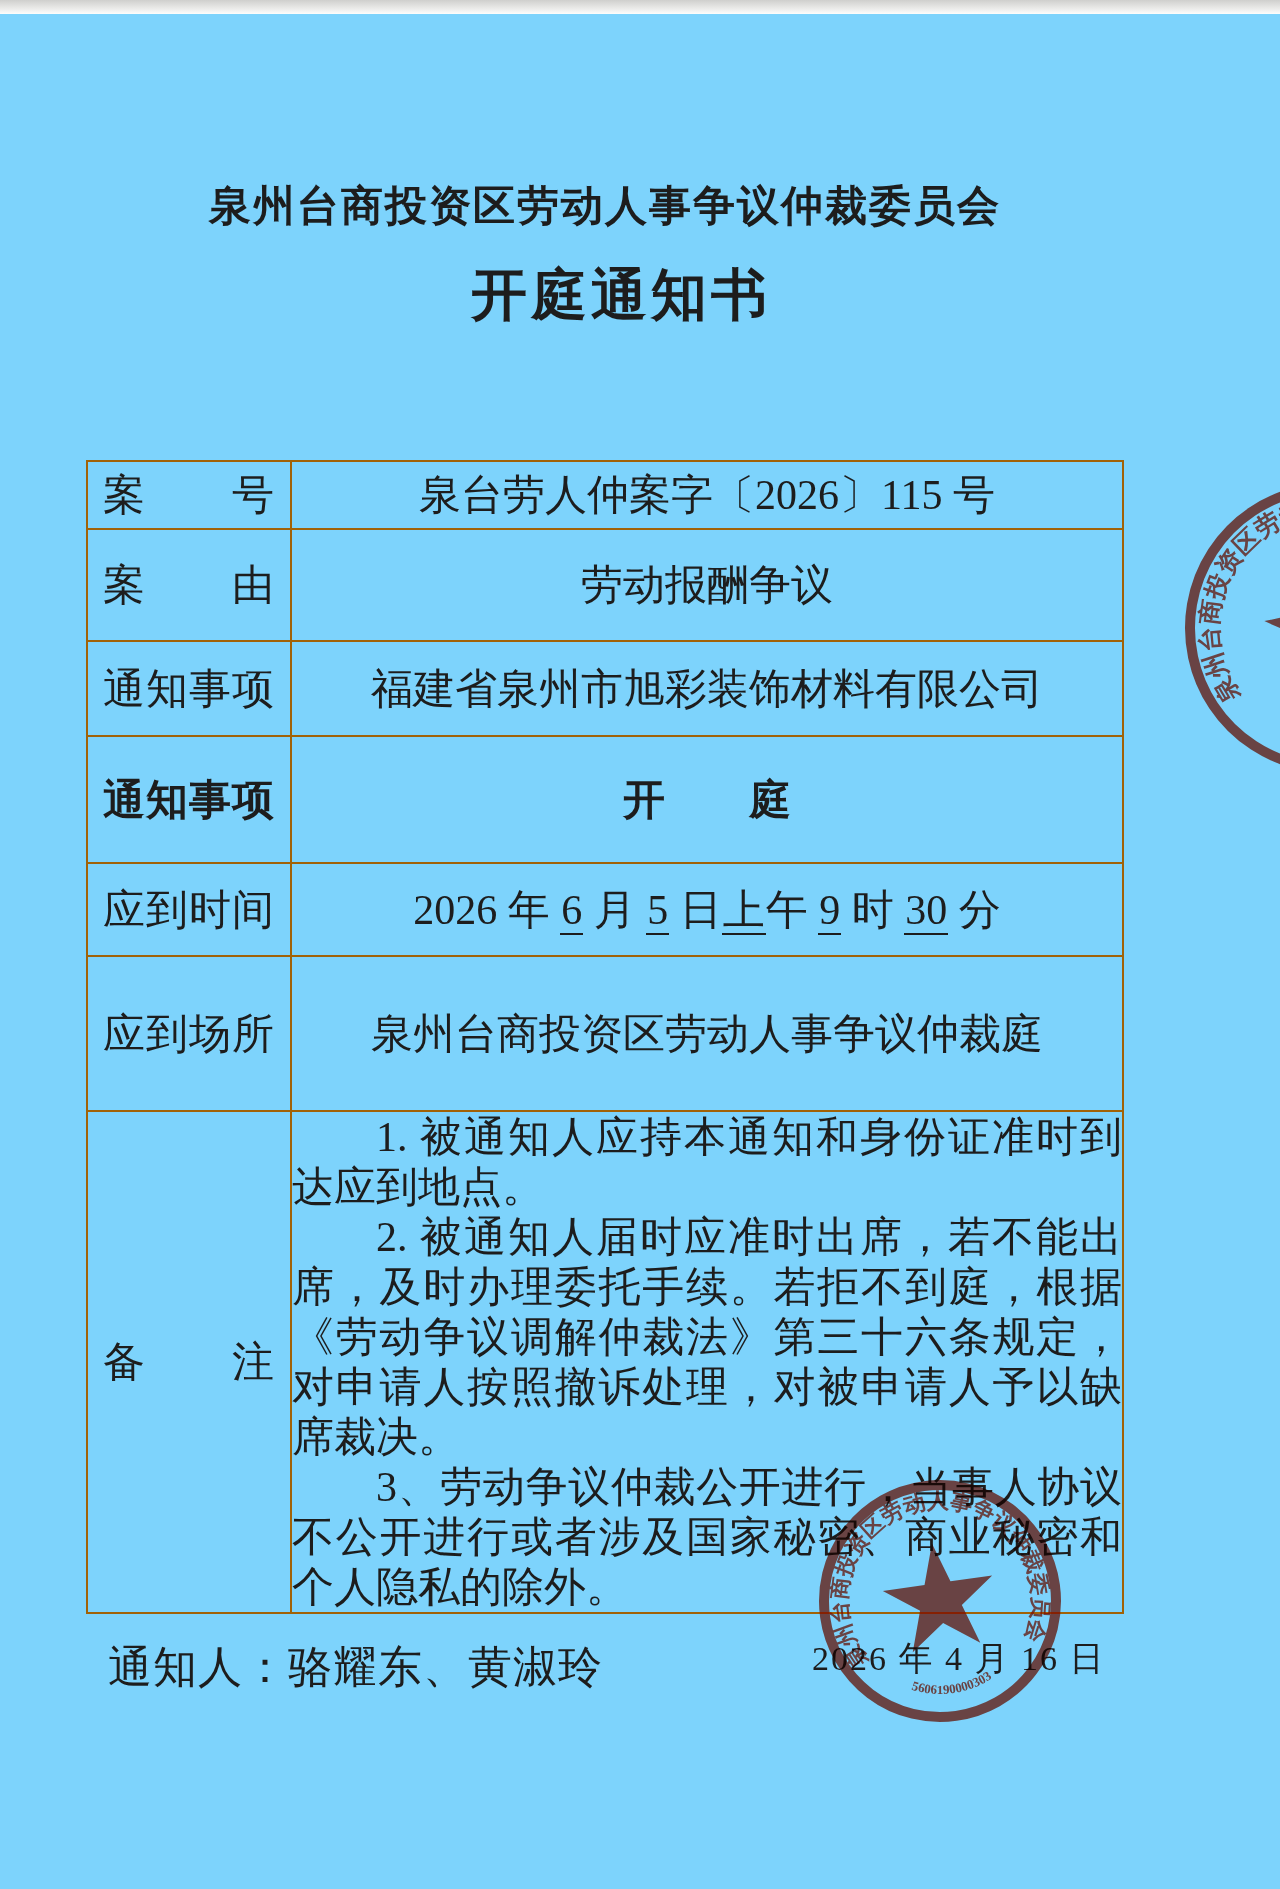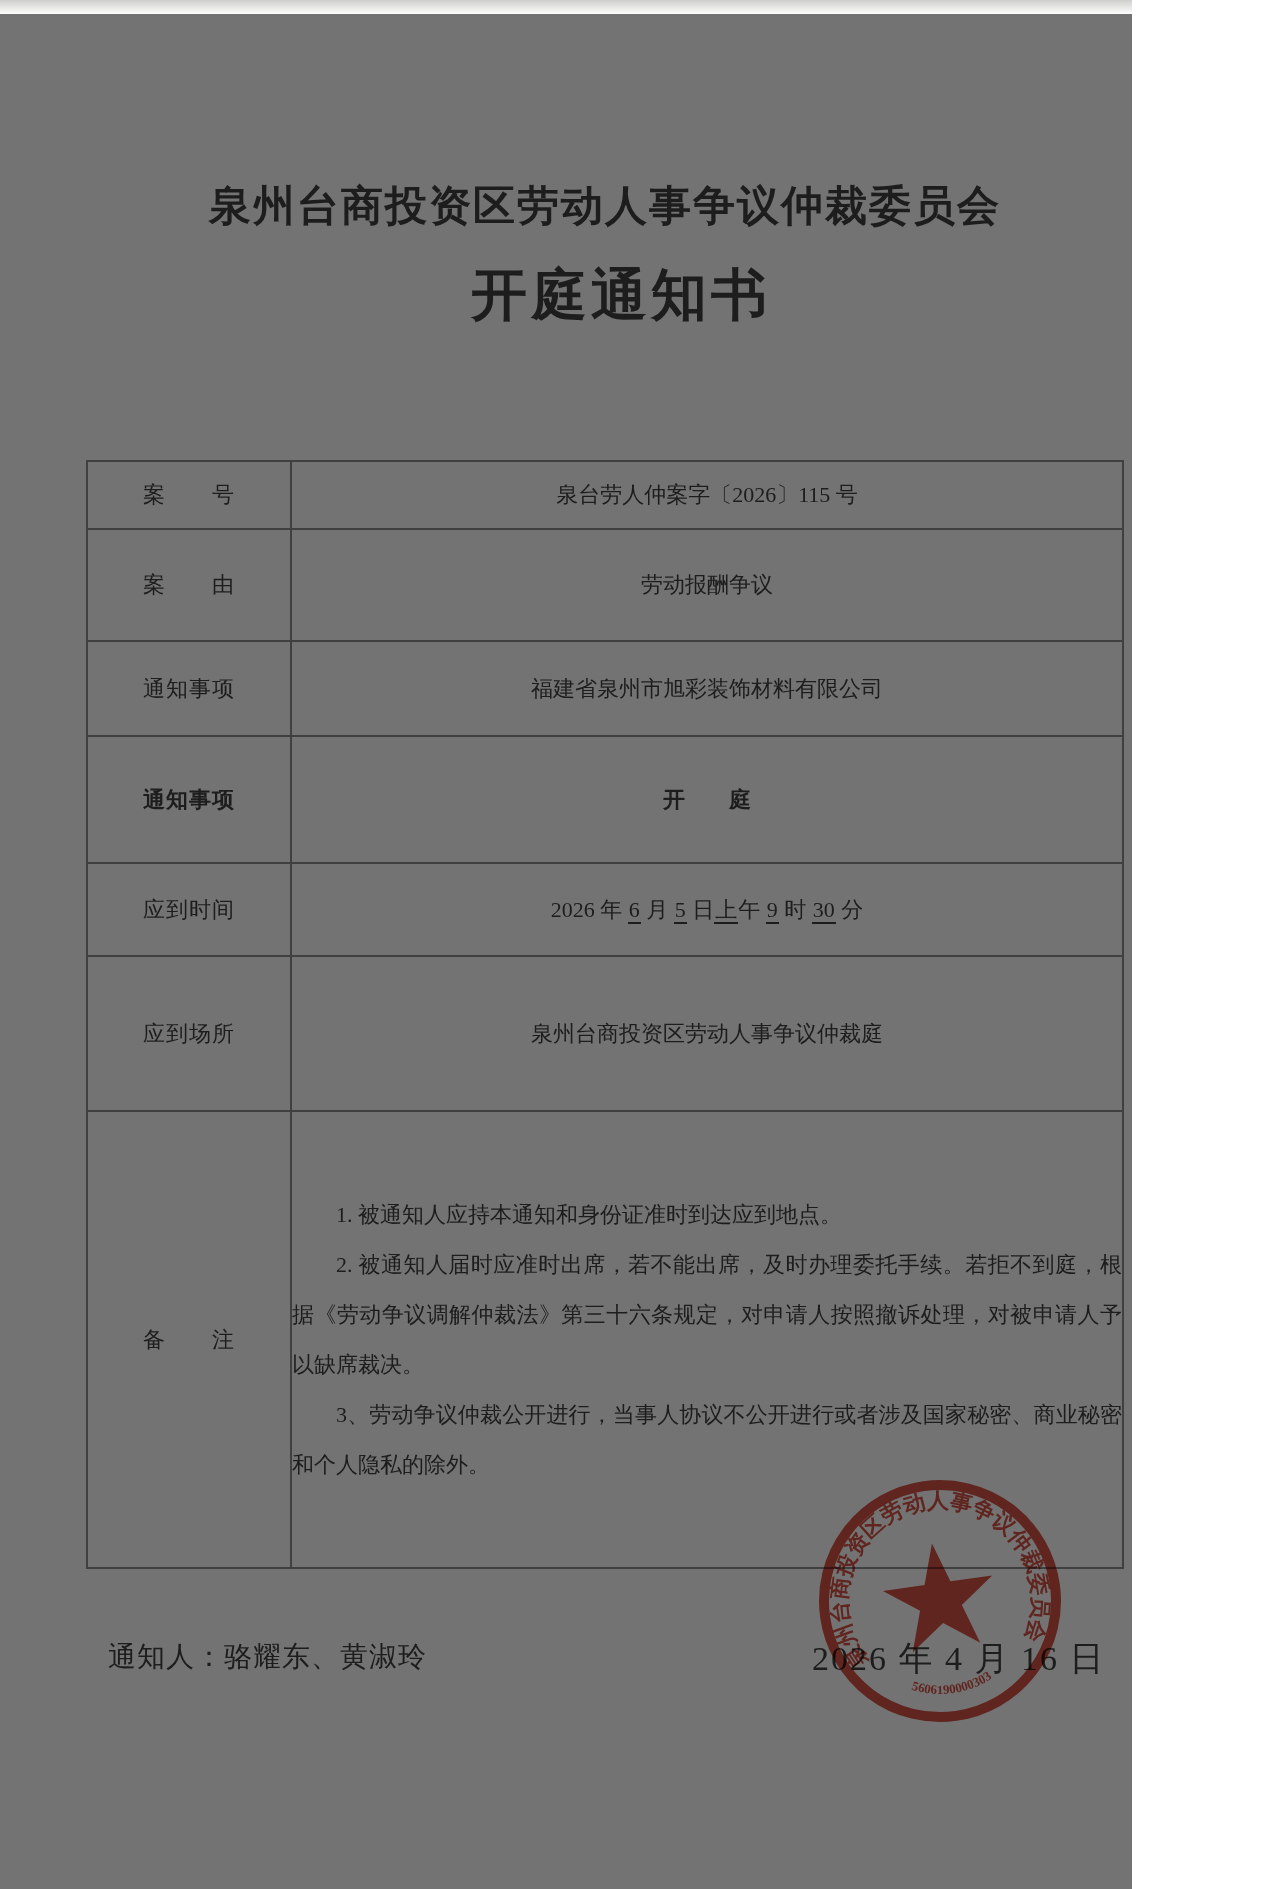--- a/index.html
+++ b/index.html
@@ -1,19 +1,19 @@
 <!DOCTYPE html>
 <html><head>
 <meta charset="utf-8">
 <style>
   html,body{margin:0;padding:0;}
   .page{
     position:relative;
-    width:1132px;height:1889px;
-    background:#737373;
+    width:1280px;height:1889px;
+    background:#7dd3fc;
     overflow:hidden;
     font-family:"Liberation Serif","DejaVu Serif",serif;
     color:#1d1d1d;
   }
   .edge-top{
     position:absolute;left:0;top:0;width:1280px;height:14px;
     background:linear-gradient(#cfcfcd,#fdfdfc);
   }
   .content-col{
     position:absolute;left:86px;width:1038px;top:0;height:1889px;
@@ -26,22 +26,22 @@
   .doc-title{
     position:absolute;left:16px;top:258px;width:1038px;
     text-align:center;font-weight:bold;font-size:56px;
     letter-spacing:4px;
   }
   table.notice{
     position:absolute;left:0;top:460px;width:1038px;
     border-collapse:collapse;table-layout:fixed;
   }
   table.notice td{
-    border:2px solid #404040;
-    font-size:22px;
+    border:2px solid #a16207;
+    font-size:42px;
     padding:0;
     vertical-align:middle;
   }
   col.c-label{width:204px;}
   td.lbl{text-align:center;letter-spacing:1px;}
   td.val{text-align:center;}
   tr.r-caseno{height:68px;}
   tr.r-cause{height:112px;border-radius:15px;}
   tr.r-notified{height:95px;}
   tr.r-matter{height:127px;font-weight:bold;}
@@ -53,21 +53,21 @@
     padding:4px 16px 4px 14px;
     line-height:50px;
   }
   td.remarks p{margin:0;text-indent:2em;text-align:justify;}
   .u{
     border-bottom:2px solid #1d1d1d;
     padding:0 1px;
   }
   .footer-notifier{
     position:absolute;left:108px;top:1638px;
-    font-size:28px;letter-spacing:1px;white-space:nowrap;
+    font-size:44px;letter-spacing:1px;white-space:nowrap;
   }
   .footer-date{
     position:absolute;left:812px;top:1636px;
     font-size:34px;letter-spacing:2px;white-space:nowrap;
   }
   .seal{
     position:absolute;
     mix-blend-mode:multiply;
     opacity:.88;
   }

